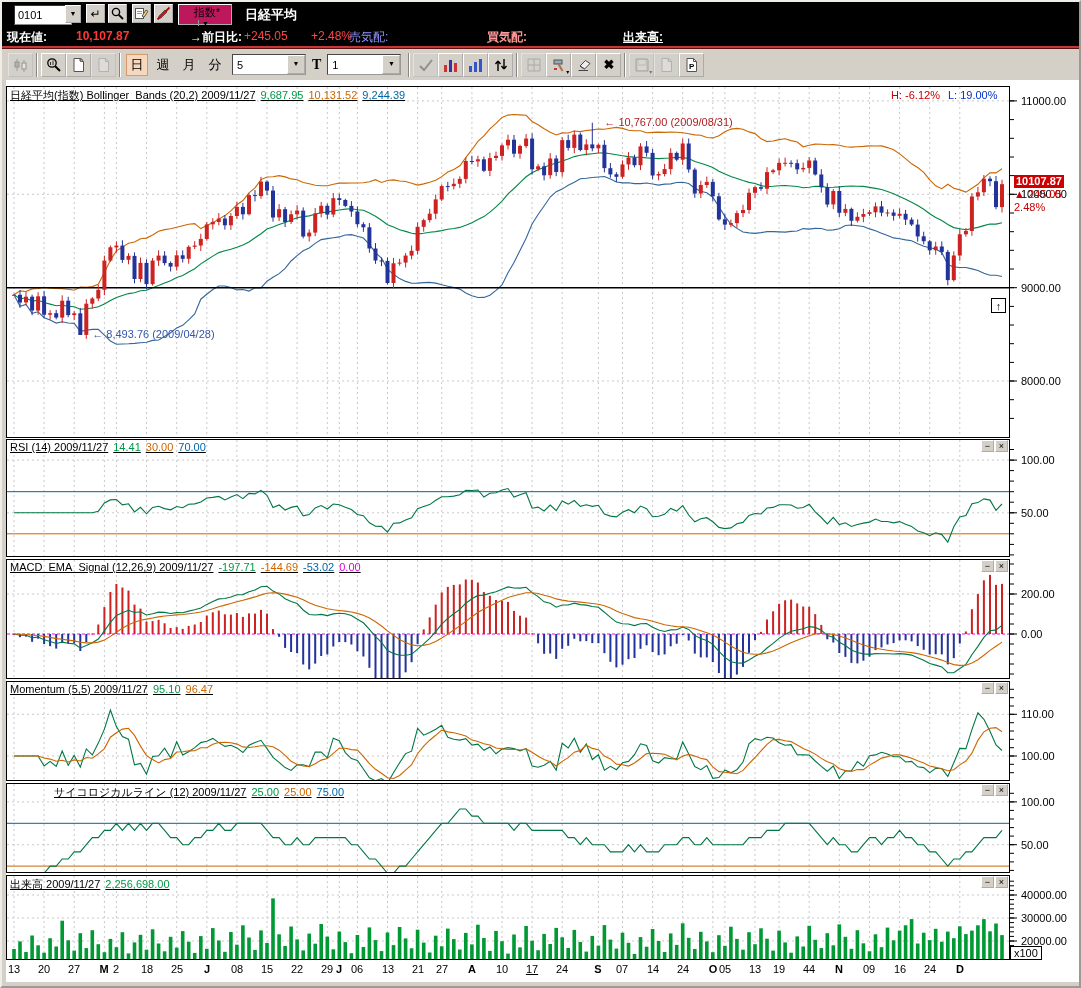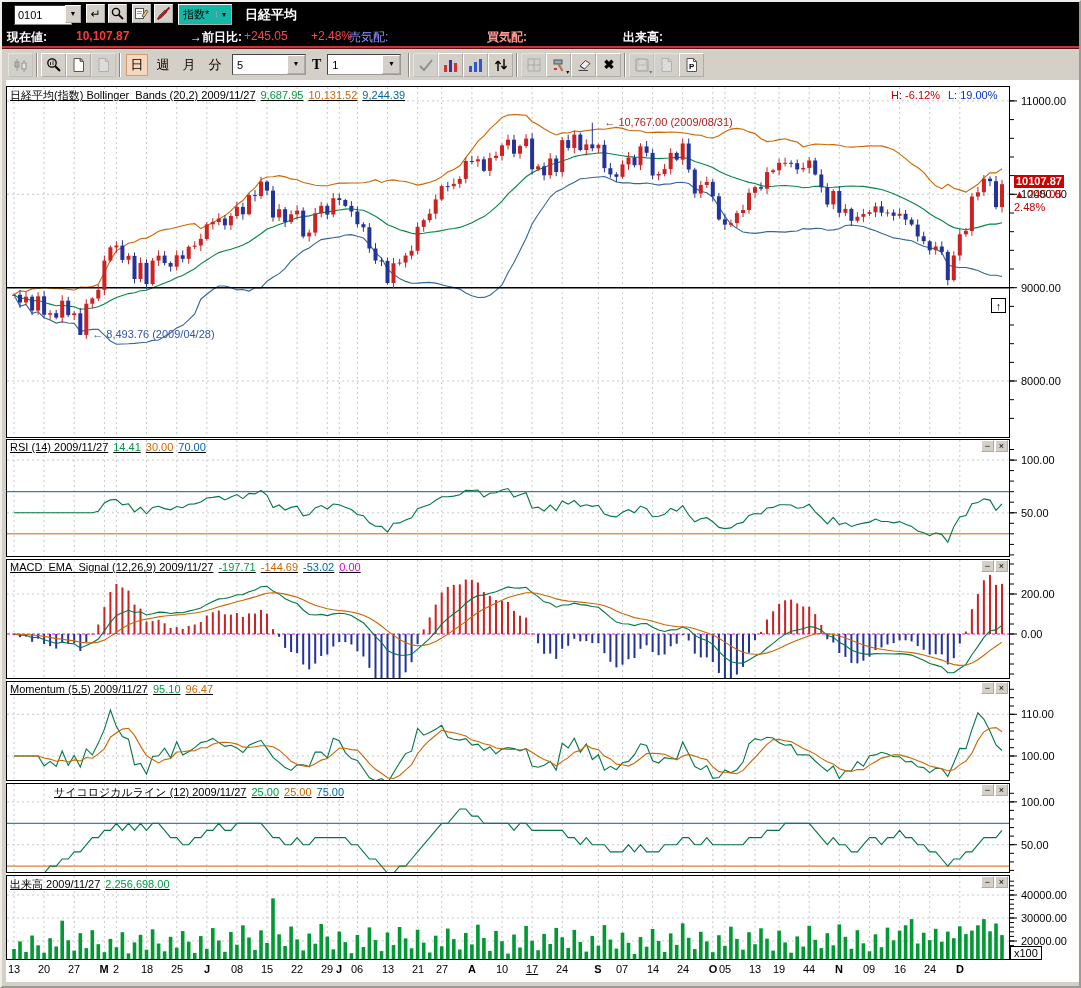--- a/index.html
+++ b/index.html
@@ -6,30 +6,30 @@
   body{width:1081px;height:988px;background:#d4d0c8;font-family:"Liberation Sans","DejaVu Sans",sans-serif;position:relative;overflow:hidden;}
   .win{position:absolute;inset:0;border:2px outset #f0ede8;box-sizing:border-box;}
   
   .topbar{position:absolute;left:0;top:0;width:100%;height:24px;background:#000;}
   .statusbar{position:absolute;left:0;top:24px;width:100%;height:20px;background:#000;}
   .redline{position:absolute;left:0;top:44px;width:100%;height:3px;background:#c03838;border-bottom:1px solid #5a1010;box-sizing:border-box;}
   .toolbar{position:absolute;left:0;top:47px;width:100%;height:31px;background:#d4d0c8;display:flex;align-items:center;padding-left:6px;box-sizing:border-box;}
   .sym-input{position:absolute;left:12px;top:3px;width:50px;height:16px;border:1px inset #888;font-size:11px;padding:1px 3px;font-family:"Liberation Sans",sans-serif;}
   .ddbtn{position:absolute;top:3px;width:16px;height:18px;background:#d4d0c8;border:1px outset #fff;font-size:7px;line-height:16px;text-align:center;padding:0;color:#000;}
   .tb-btn{position:absolute;top:2px;width:19px;height:19px;background:#d4d0c8;border:1px outset #fff;padding:0;display:flex;align-items:center;justify-content:center;}
-  .cat-box{position:absolute;left:176px;top:2px;width:52px;height:19px;background:#14b8a6;border:1px outset #fff;font-size:11px;display:flex;align-items:center;}
+  .cat-box{position:absolute;left:176px;top:2px;width:52px;height:19px;background:#be185d;border:1px outset #fff;font-size:11px;display:flex;align-items:center;flex-direction:column;}
   .cat-box .lbl{flex:1;padding-left:4px;color:#000;}
   .cat-box .arr{width:14px;text-align:center;font-size:7px;border-left:1px solid #999;}
   .win-title{position:absolute;left:243px;top:4px;color:#fff;font-size:13px;font-weight:bold;}
   
   .statusbar span{position:absolute;top:3px;font-size:12px;white-space:nowrap;}
   .s-lab{color:#fff;font-weight:bold;}
   .s1{left:5px;} .s2{left:74px;color:#ff3838;font-weight:bold;font-size:13px;top:2px;}
   .s3{left:188px;} .s4{left:242px;color:#ff4545;} .s5{left:309px;color:#ff4545;}
-  .s6{left:347px;color:#9596ff;font-weight:normal;} .s7{left:485px;color:#ff9898;font-weight:bold;} .s8{left:621px;}
+  .s6{left:347px;color:#9596ff;font-weight:normal;} .s7{left:485px;color:#ff9898;font-weight:bold;} .s8{left:621px;text-decoration:underline;}
   
   .t-btn{width:25px;height:24px;background:#d4d0c8;border:1px outset #fff;display:flex;align-items:center;justify-content:center;padding:0;position:relative;flex:0 0 auto;}
   .t-sep{width:0;height:24px;border-left:1px solid #868686;border-right:1px solid #fff;margin:0 3px;flex:0 0 auto;}
   .dis{opacity:.42;filter:grayscale(1);}
   .p-btn{width:22px;height:22px;border:none;background:transparent;font-size:13px;color:#000;padding:0;margin:0 2px;flex:0 0 auto;}
   .p-btn.sel{background:#f7d7bd;border:1px solid #d89a6a;}
   .selbox{width:72px;height:19px;background:#fff;border:1px inset #999;display:flex;align-items:center;margin:0 4px;flex:0 0 auto;}
   .selbox .v{flex:1;font-size:11px;padding-left:4px;color:#000;}
   .selbox .a{width:16px;height:17px;background:#d4d0c8;border:1px outset #fff;font-size:7px;text-align:center;line-height:16px;}
   .t-label{font-size:14px;font-weight:bold;font-family:"Liberation Serif",serif;margin:0 2px;flex:0 0 auto;}

